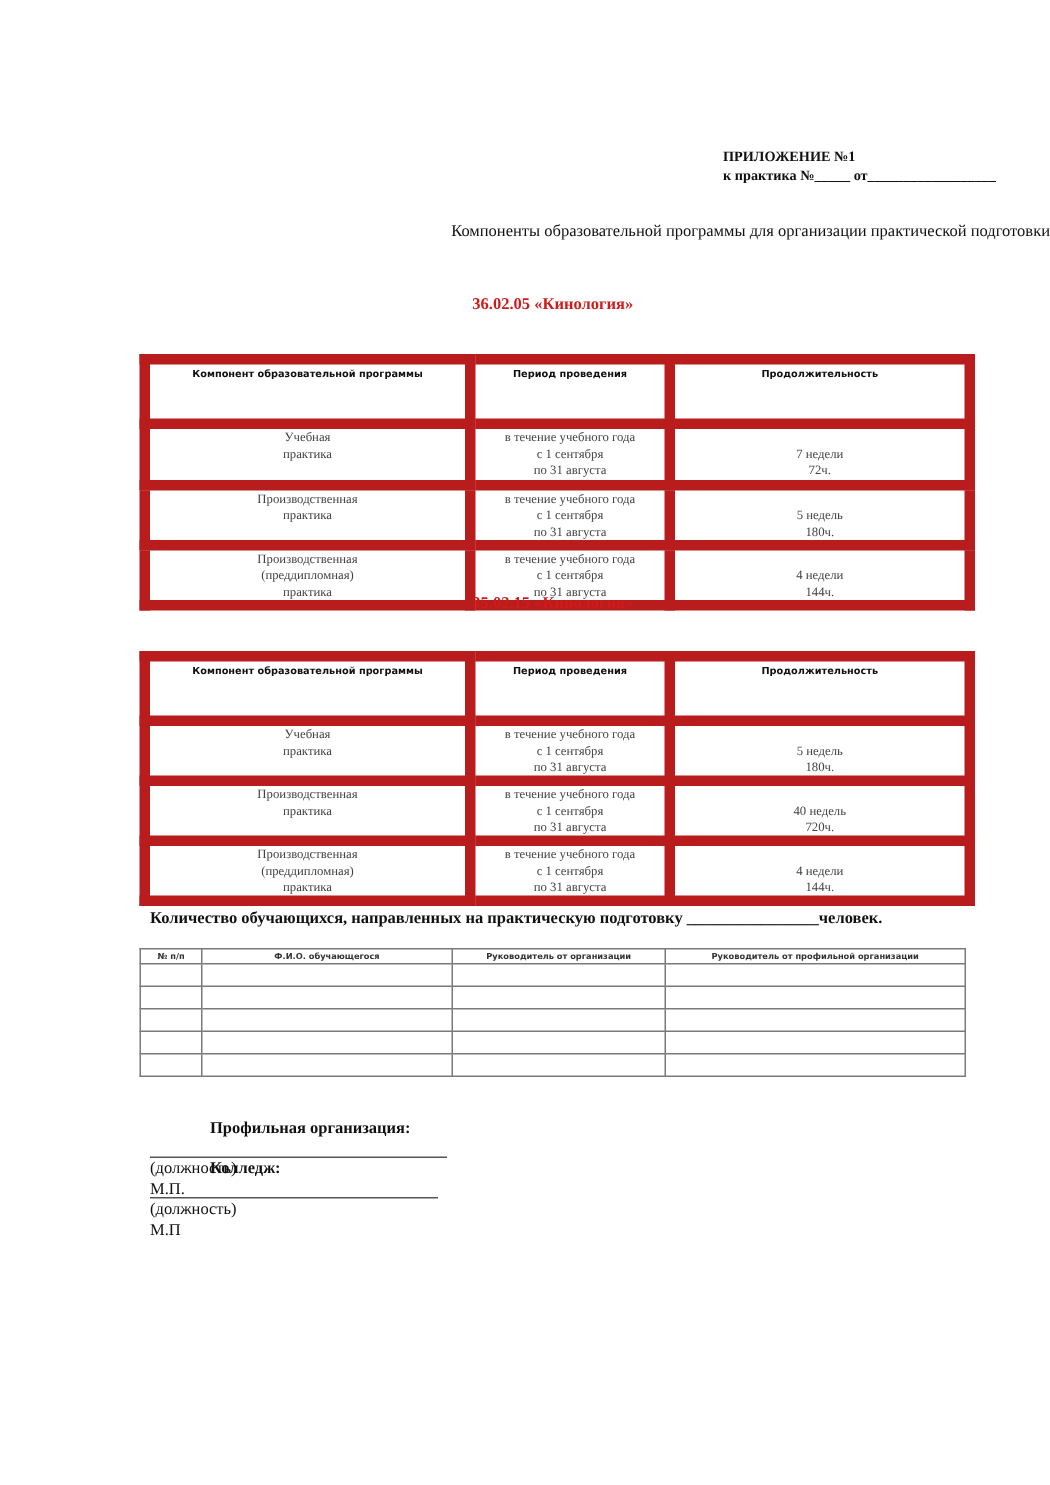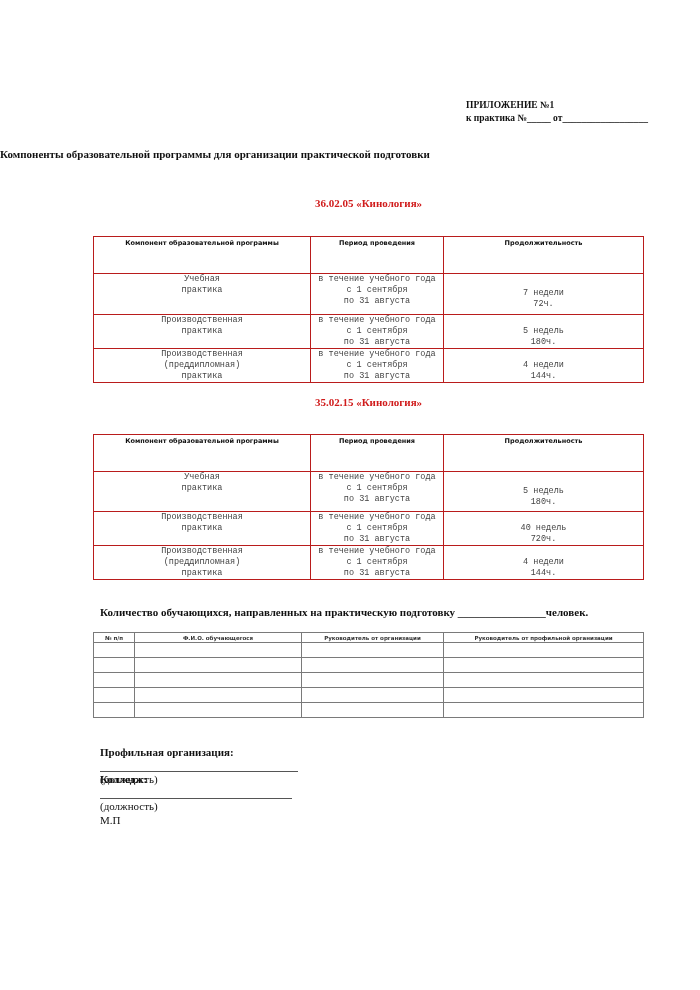--- a/index.html
+++ b/index.html
@@ -1,33 +1,33 @@
 <!DOCTYPE html>
 <html><head>
 <meta charset="utf-8">
 <style>
   html, body { margin:0; padding:0; background:#ffffff; }
   body { width:700px; height:990px; position:relative; overflow:hidden; color:#111; font-family:"Liberation Serif", serif; }
   .abs { position:absolute; }
-  .annex { left:466px; top:99px; font-size:9.5px; font-weight:bold; line-height:13px; }
+  .annex { left:482px; top:99px; font-size:9.5px; font-weight:bold; line-height:13px; }
   .annex div { white-space:nowrap; }
-  .title { left:0; width:700px; top:148px; text-align:left; font-size:11px; font-weight:bold; }
+  .title { left:0; width:700px; top:148px; text-align:right; font-size:11px; font-weight:normal; }
   .prog { left:0; width:737px; text-align:center; font-size:11px; font-weight:bold; color:#d01b1b; }
   table.comp { position:absolute; left:93px; width:550px; border-collapse:collapse; table-layout:fixed; }
-  table.comp td, table.comp th { border:1px solid #b91c1c; text-align:center; vertical-align:top; padding:0; }
+  table.comp td, table.comp th { border:7px solid #b91c1c; text-align:center; vertical-align:top; padding:0; }
   table.comp th { font-family:"DejaVu Sans", sans-serif; font-size:6.5px; font-weight:bold; padding-top:2px; height:34px; }
-  table.comp td { font-size:8.5px; line-height:11px; color:#444;font-family:Liberation Mono, monospace; }
+  table.comp td { font-size:8.5px; line-height:11px; color:#444; }
   table.comp td.dur { vertical-align:middle; padding-top:10px; }
   table.stud { position:absolute; left:93px; top:632px; width:550px; border-collapse:collapse; table-layout:fixed; }
   table.stud th, table.stud td { border:1px solid #7a7a7a; padding:0; }
   table.stud th { font-family:"DejaVu Sans", sans-serif; font-size:5.5px; font-weight:bold; height:9px; text-align:center; color:#333; }
   table.stud td { height:14px; }
   .count { left:100px; top:606px; font-size:11px; font-weight:bold; white-space:nowrap; }
   .sig { left:100px; font-size:11px; line-height:14px; }
-  .sig .h { font-weight:bold; }
+  .sig .h { font-weight:bold;margin-left:40px; }
   .line { border-bottom:1px solid #555; height:12px; }
 </style>
 </head>
 <body>
 
 <div class="abs annex">
   <div>ПРИЛОЖЕНИЕ №1</div>
   <div>к практика №_____ от__________________</div>
 </div>
 
@@ -205,20 +205,21 @@
         <td></td>
         <td></td>
       </tr>
 </tbody>
   </table>
 
 <div class="abs sig" style="top:745px;">
   <div class="h">Профильная организация:</div>
   <div class="line" style="width:198px;"></div>
   <div>(должность)</div>
+  <div>М.П.</div>
 </div>
 
 <div class="abs sig" style="top:772px;">
   <div class="h">Колледж:</div>
   <div class="line" style="width:192px;"></div>
   <div>(должность)</div>
   <div>М.П</div>
 </div>
 
 </body></html>

